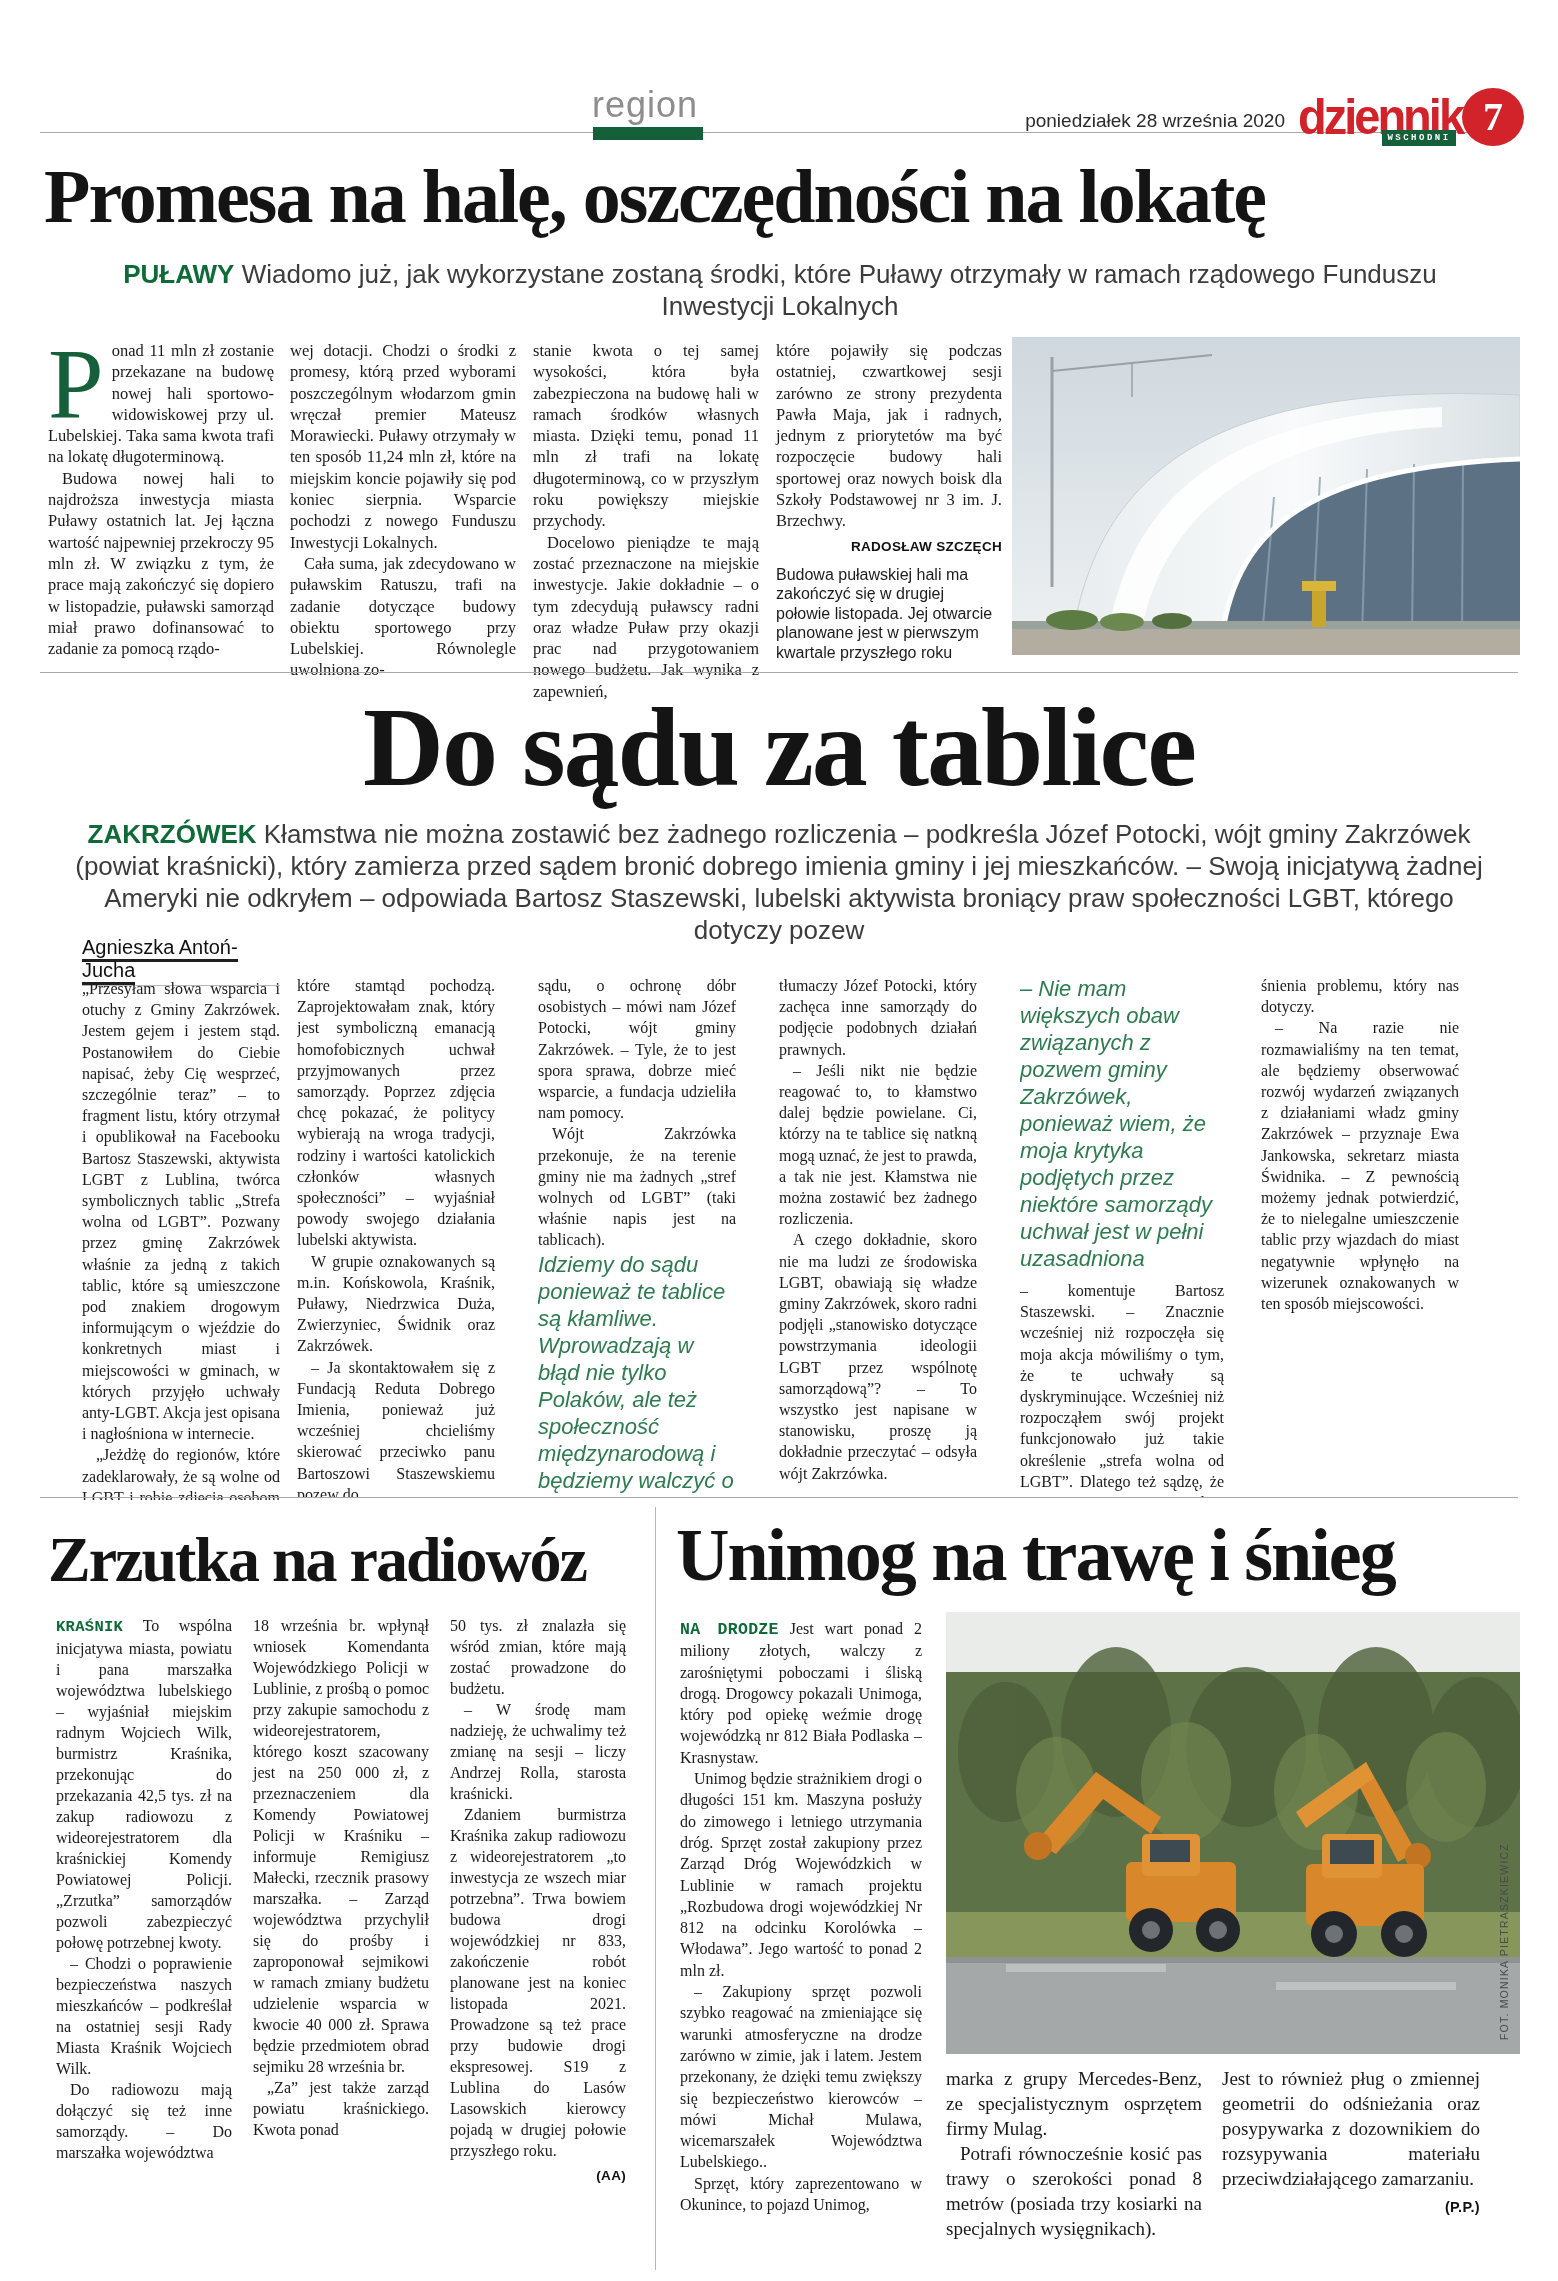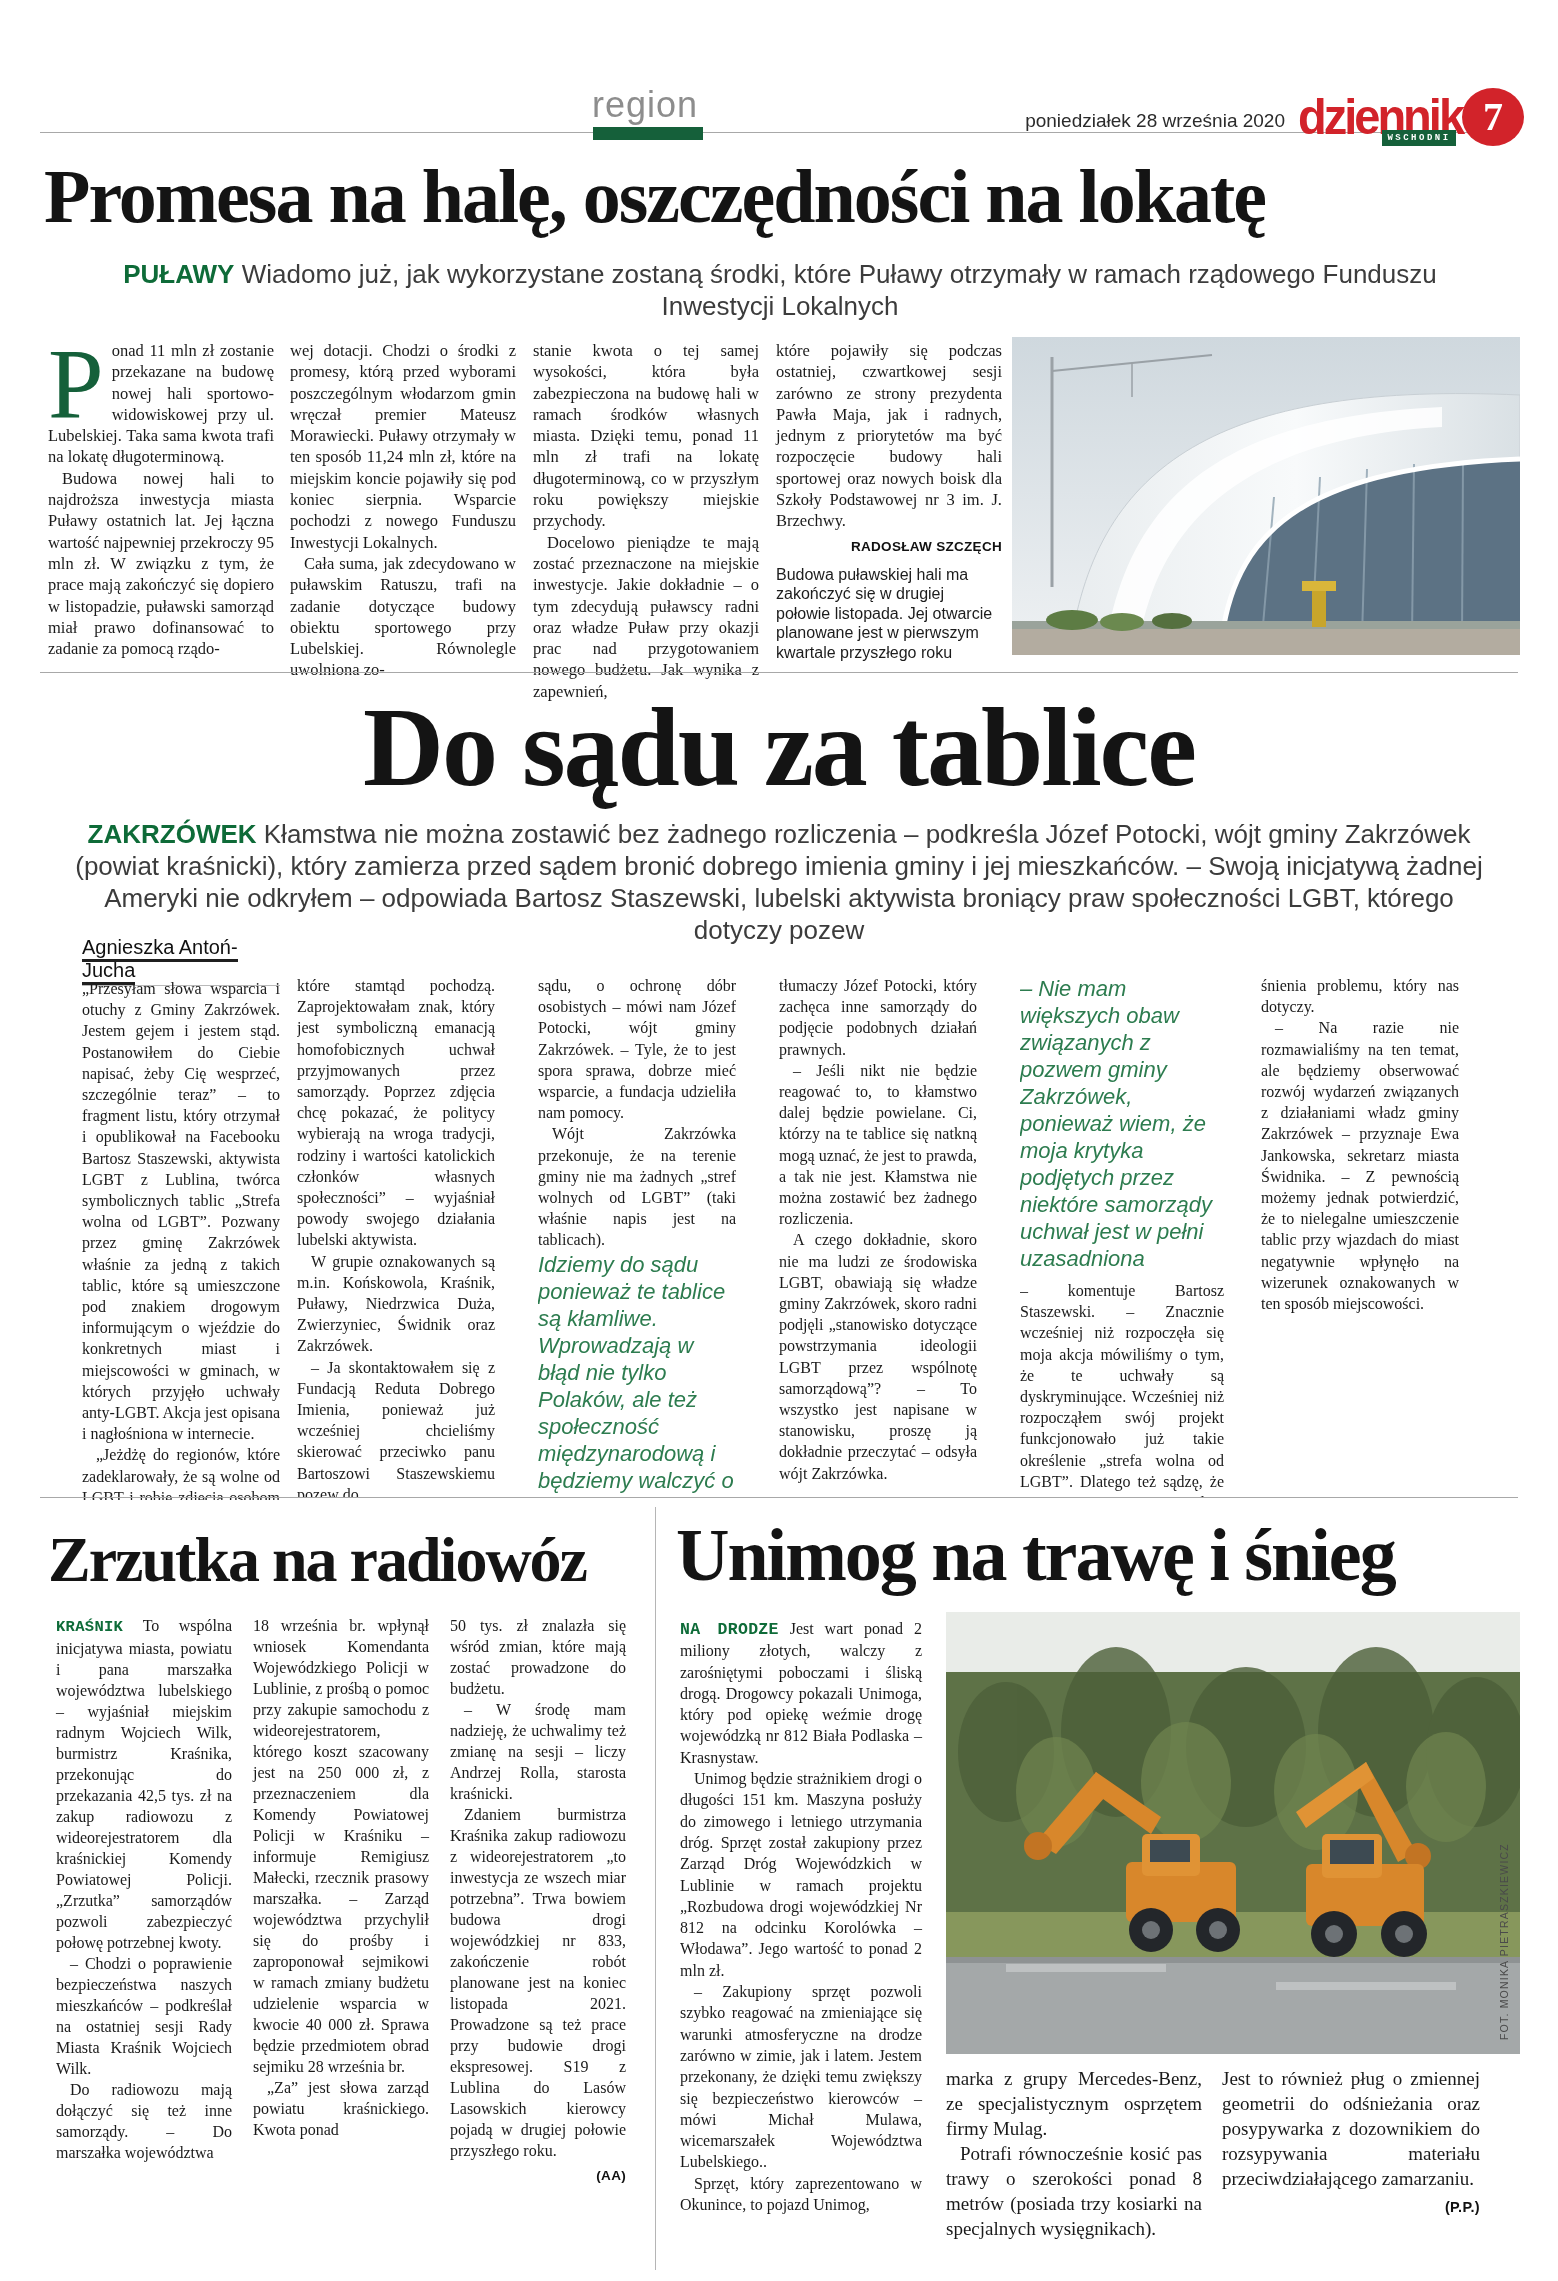--- a/index.html
+++ b/index.html
@@ -171,21 +171,21 @@
 
   <div class="a3">
     <div class="headline" style="left:48px;top:1522px;font-size:64px;line-height:76px;">Zrzutka na radiowóz</div>
     <div class="col" style="left:56px;top:1615px;width:176px;">
       <p><span class="kicker-sm" style="color:#0e6b38;">KRAŚNIK</span>&nbsp;<span>To wspólna inicjatywa miasta, powiatu i pana marszałka województwa lubelskiego – wyjaśniał miejskim radnym Wojciech Wilk, burmistrz Kraśnika, przekonując do przekazania 42,5 tys. zł na zakup radiowozu z wideorejestratorem dla kraśnickiej Komendy Powiatowej Policji. „Zrzutka” samorządów pozwoli zabezpieczyć połowę potrzebnej kwoty.</span></p>
       <p class="ind">– Chodzi o poprawienie bezpieczeństwa naszych mieszkańców – podkreślał na ostatniej sesji Rady Miasta Kraśnik Wojciech Wilk.</p>
       <p class="ind">Do radiowozu mają dołączyć się też inne samorządy. – Do marszałka województwa</p>
     </div>
     <div class="col" style="left:253px;top:1615px;width:176px;">
       <p>18 września br. wpłynął wniosek Komendanta Wojewódzkiego Policji w Lublinie, z prośbą o pomoc przy zakupie samochodu z wideorejestratorem, którego koszt szacowany jest na 250 000 zł, z przeznaczeniem dla Komendy Powiatowej Policji w Kraśniku – informuje Remigiusz Małecki, rzecznik prasowy marszałka. – Zarząd województwa przychylił się do prośby i zaproponował sejmikowi w ramach zmiany budżetu udzielenie wsparcia w kwocie 40 000 zł. Sprawa będzie przedmiotem obrad sejmiku 28 września br.</p>
-      <p class="ind">„Za” jest słowa zarząd powiatu kraśnickiego. Kwota ponad</p>
+      <p class="ind">„Za” jest także zarząd powiatu kraśnickiego. Kwota ponad</p>
     </div>
     <div class="col" style="left:450px;top:1615px;width:176px;">
       <p>50 tys. zł znalazła się wśród zmian, które mają zostać prowadzone do budżetu.</p>
       <p class="ind">– W środę mam nadzieję, że uchwalimy też zmianę na sesji – liczy Andrzej Rolla, starosta kraśnicki.</p>
       <p class="ind">Zdaniem burmistrza Kraśnika zakup radiowozu z wideorejestratorem „to inwestycja ze wszech miar potrzebna”. Trwa bowiem budowa drogi wojewódzkiej nr 833, zakończenie robót planowane jest na koniec listopada 2021. Prowadzone są też prace przy budowie drogi ekspresowej. S19 z Lublina do Lasów Lasowskich kierowcy pojadą w drugiej połowie przyszłego roku.</p>
       <div class="byline-sig">(AA)</div>
     </div>
   </div>
 
   <div class="a4">

